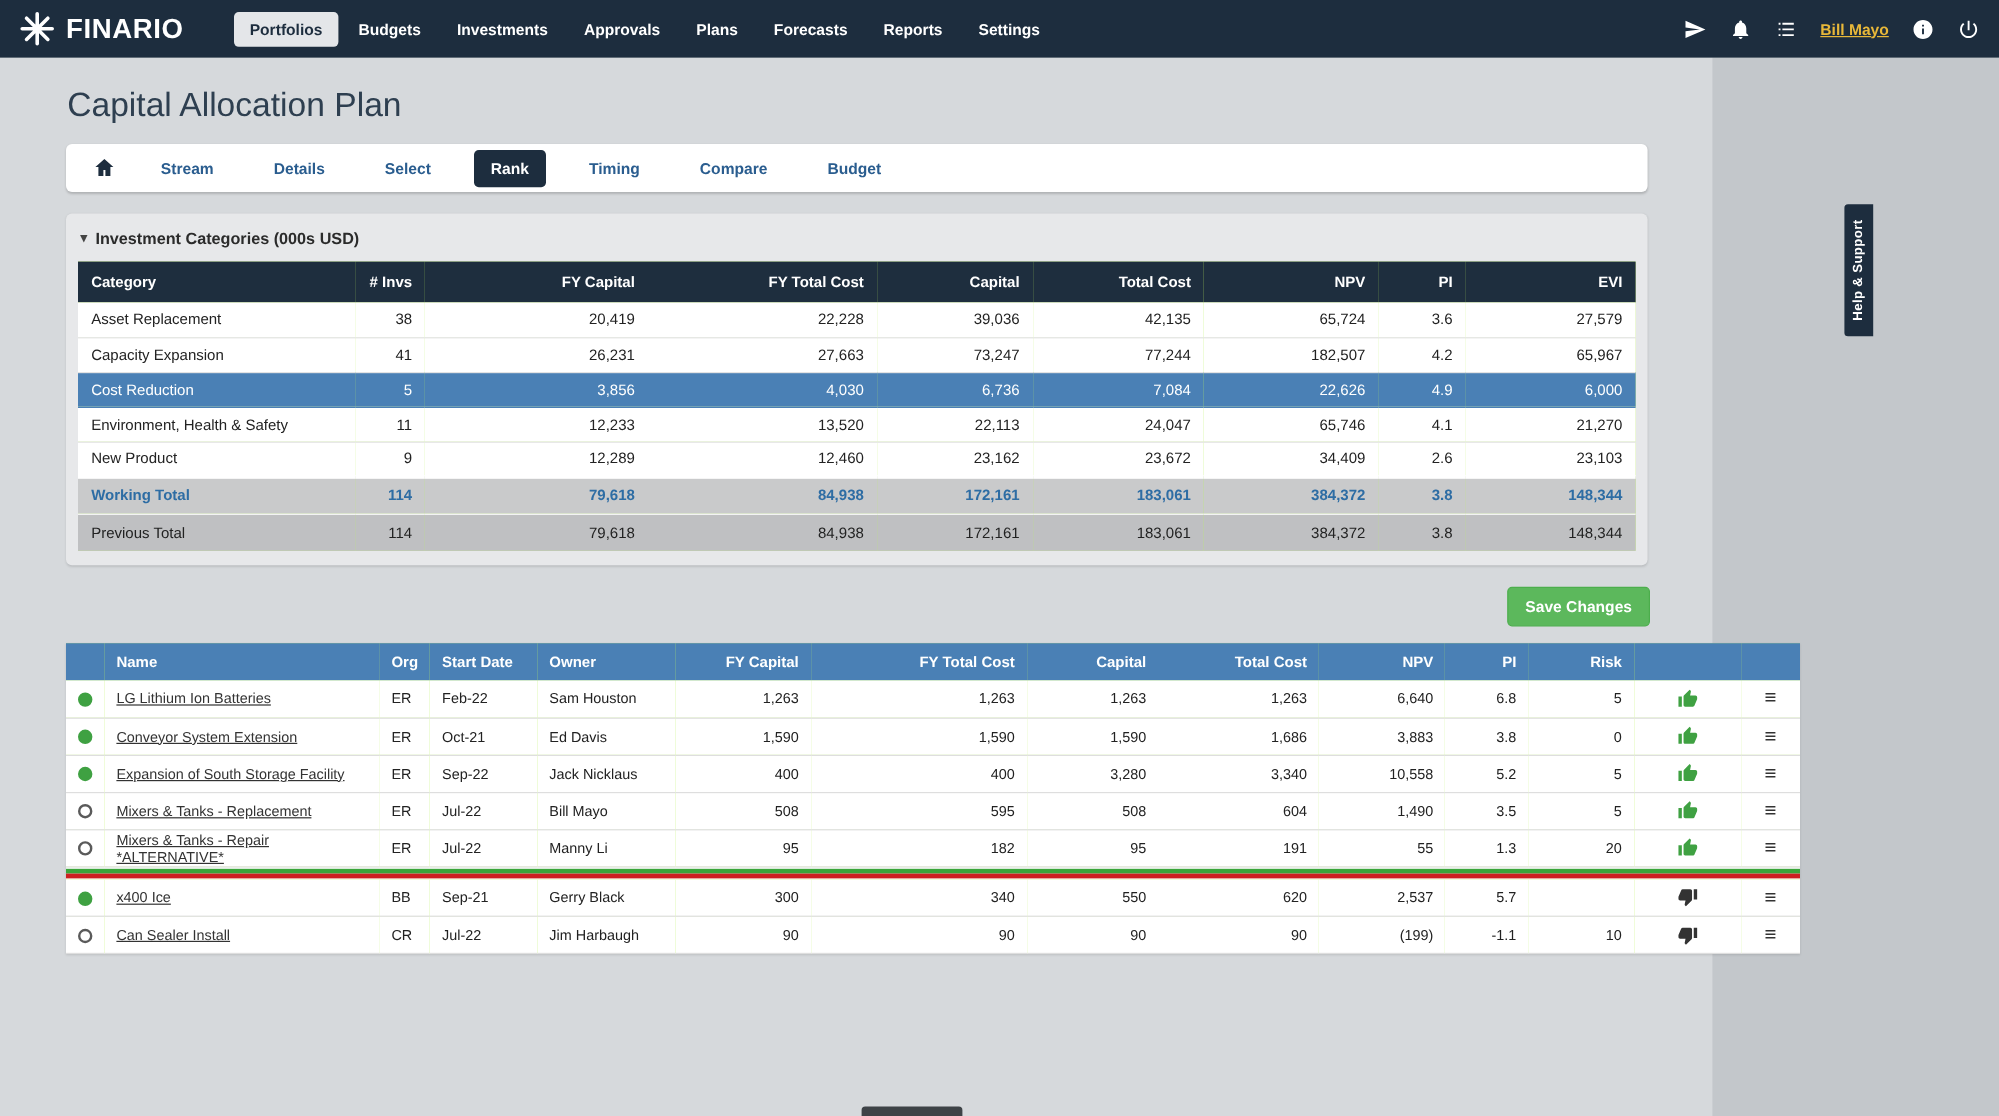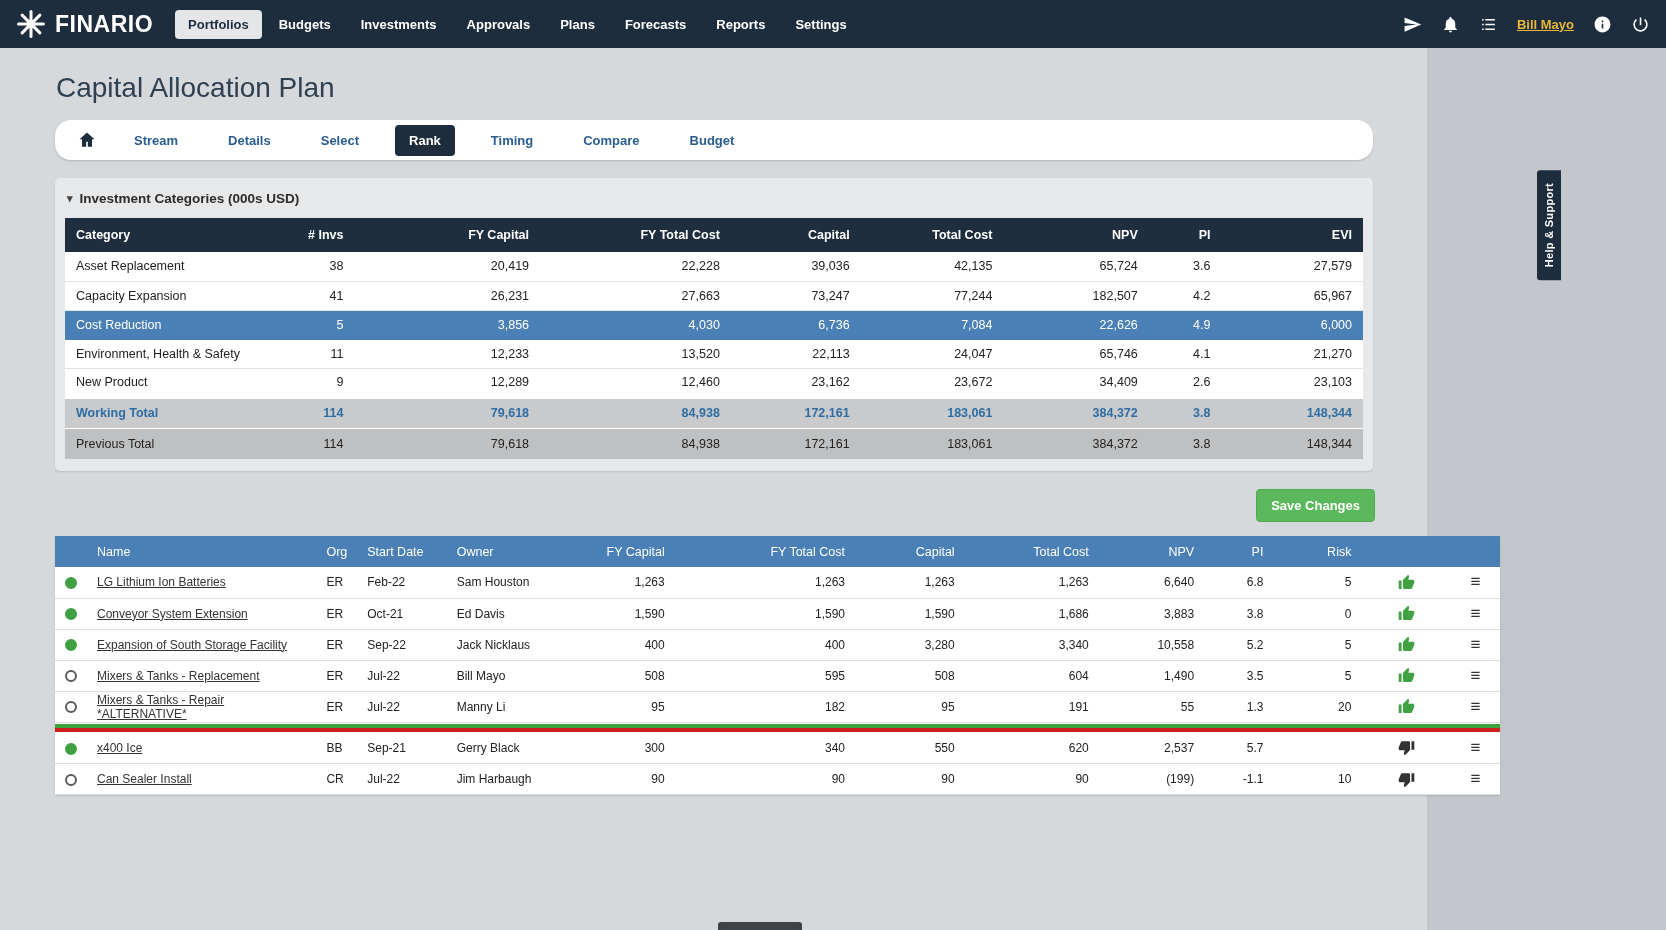--- a/index.html
+++ b/index.html
@@ -13,39 +13,39 @@
 
   
   .navbar {
     position: absolute; top: 0; left: 0; width: 1666px; height: 48px;
     background: #1d2d3e; display: flex; align-items: center;
     padding: 0 16px; z-index: 10;
   }
   .brand { display: flex; align-items: center; gap: 9px; color: #fff;
     font-size: 23px; font-weight: bold; letter-spacing: .5px; margin-right: 22px; }
   .brand svg { width: 30px; height: 30px; display: block; }
-  .nav-items { display: flex; align-items: center; gap: 4px; }
+  .nav-items { display: flex; align-items: center; gap: 4px; margin-left: 20px; }
   .nav-item { color: #fff; font-size: 13px; font-weight: bold; padding: 7px 13px;
     border-radius: 4px; cursor: pointer; text-decoration: none; white-space: nowrap; }
   .nav-item.active { background: #e4e6e9; color: #1d2d3e; }
   .nav-right { margin-left: auto; display: flex; align-items: center; gap: 19px; }
   .nav-icon { cursor: pointer; display: flex; }
   .nav-icon svg { width: 19px; height: 19px; fill: #fff; display: block; }
   .user-link { color: #e8b839; font-size: 13px; font-weight: bold;
     text-decoration: underline; cursor: pointer; white-space: nowrap; }
 
   
   .content { position: absolute; top: 48px; left: 0; width: 1427px; height: 882px;
     background: #d6d9dc; }
 
   .page-title { font-size: 28px; font-weight: 500; color: #2e3f50;
     padding: 24px 0 0 56px; }
 
   .tabbar { margin: 16px 54px 0 55px; height: 40px; background: #fff;
-    border-radius: 16px; display: flex; align-items: center; padding: 0 10px;
+    border-radius: 5px; display: flex; align-items: center; padding: 0 10px;
     box-shadow: 0 1px 2px rgba(0,0,0,.18); }
   .home-btn { width: 44px; display: flex; justify-content: center; cursor: pointer; }
   .home-btn svg { width: 22px; height: 20px; fill: #1d2d3e; }
   .tab { color: #2a5d8f; font-size: 13px; font-weight: bold; padding: 8px 14px;
     margin: 0 11px; border-radius: 4px; text-decoration: none; cursor: pointer; }
   .tab.active { background: #1d2d3e; color: #fff; }
 
   
   .panel { margin: 18px 54px 0 55px; background: #e7e8ea; border-radius: 5px;
     padding: 0 10px 12px; box-shadow: 0 1px 2px rgba(0,0,0,.12); }
@@ -72,21 +72,21 @@
   
   .save-row { margin: 18px 52px 0 0; text-align: right; }
   .save-btn { background: #5cb85c; border: 1px solid #4cae4c; color: #fff;
     font-size: 13px; font-weight: bold; padding: 8px 14px; border-radius: 4px;
     cursor: pointer; font-family: inherit; margin-left: 12px; }
 
   
   .inv-table { margin: 14px 0 0 55px; width: 1445px; font-size: 12px;
     box-shadow: 0 1px 2px rgba(0,0,0,.12); }
   .inv-table thead th { background: #4a80b5; color: #fff; height: 31px;
-    font-size: 12.5px; font-weight: normal; padding: 0 10px; }
+    font-size: 12.5px; font-weight: bold; padding: 0 10px; }
   .inv-table tbody td { height: 31px; padding: 0 10px; border-bottom: 1px solid #dedede;
     color: #222; background: #fff; }
   .inv-link { color: #333; text-decoration: underline; cursor: pointer; }
   .dot { width: 12px; height: 12px; border-radius: 50%; display: inline-block;
     border: 2px solid #5a5a5a; background: transparent; vertical-align: middle; cursor: pointer; }
   .dot.filled { background: #3fa142; border-color: #3fa142; }
   .vote { cursor: pointer; }
   .vote svg { width: 17px; height: 17px; vertical-align: middle; }
   .vote .thumb-up, .vote .thumb-down { display: none; }
   .vote .thumb-up { fill: #3fa142; }

